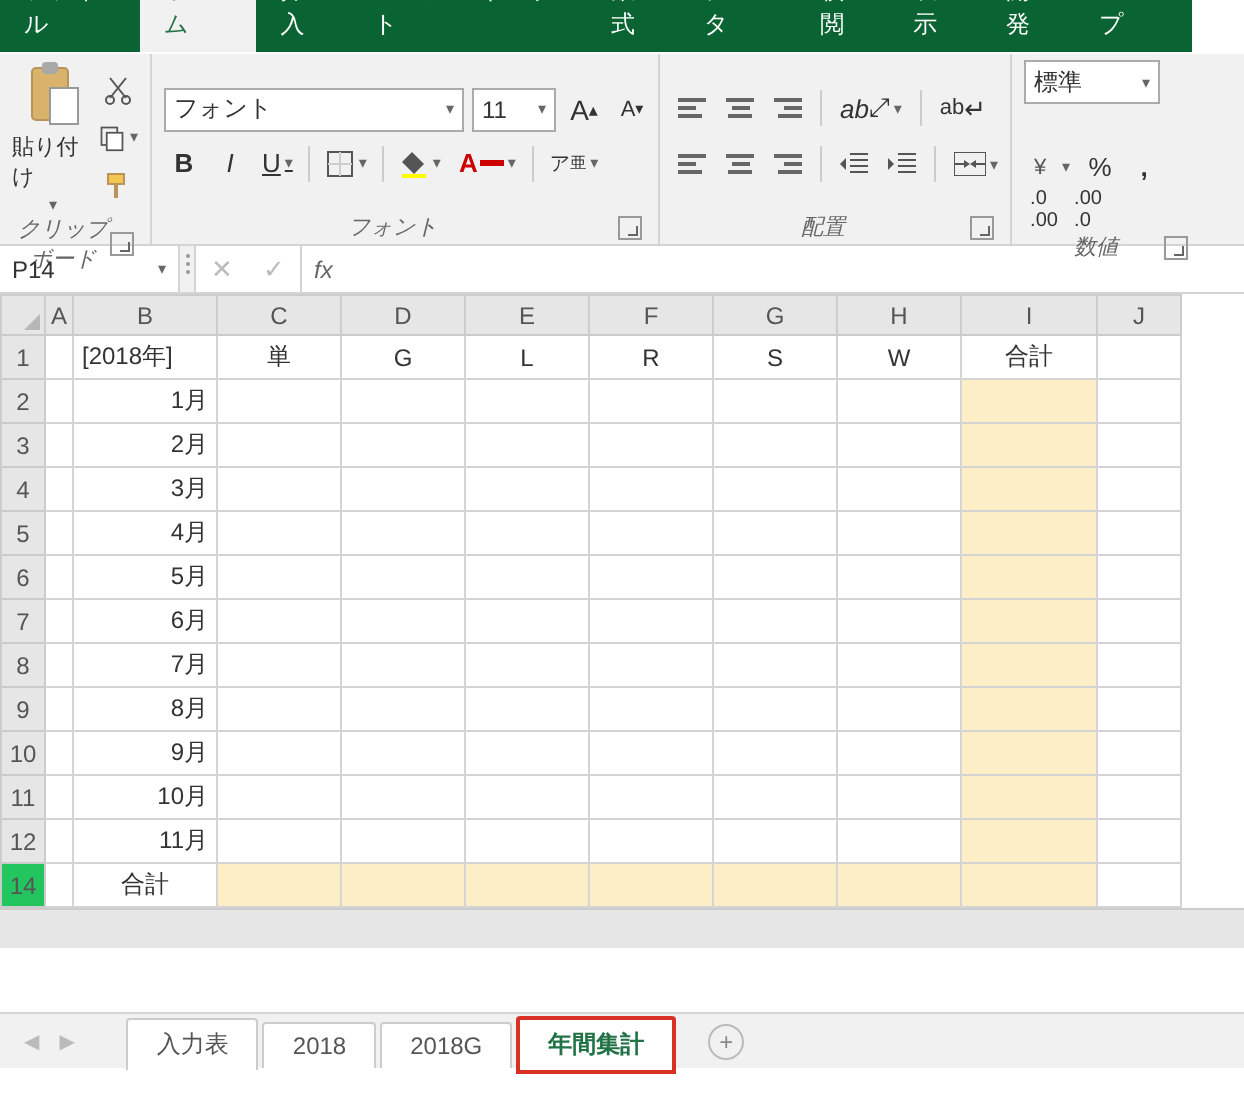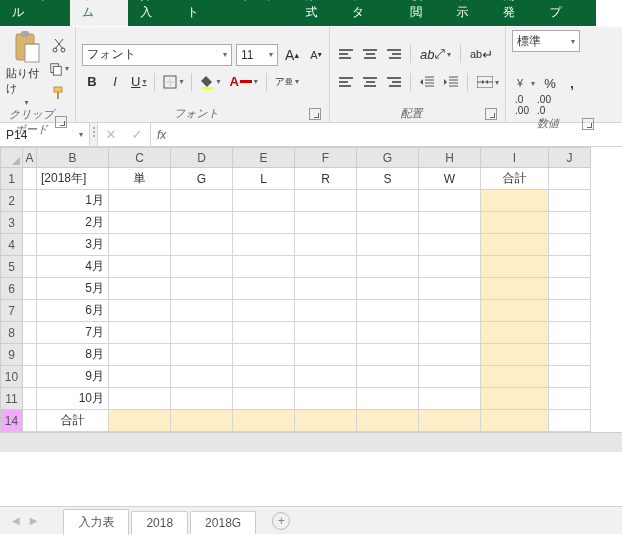--- a/index.html
+++ b/index.html
@@ -60,21 +60,21 @@
 table.sheet { border-collapse: collapse; table-layout: fixed; }
 .sel-all { width: 22px; height: 20px; background: #e6e6e6; border: 1px solid #ccc; position: relative; }
 .sel-all::after { content: ""; position: absolute; right: 2px; bottom: 2px; border-style: solid; border-width: 0 0 8px 8px; border-color: transparent transparent #b7b7b7 transparent; }
 th.colh { background: #e6e6e6; border: 1px solid #ccc; height: 20px; font-weight: normal; font-size: 12px; color: #555; }
 th.rowh { background: #e6e6e6; border: 1px solid #ccc; width: 22px; font-weight: normal; font-size: 12px; color: #555; text-align: center; }
 td.cell { border: 1px solid #d4d4d4; height: 22px; font-size: 12px; padding: 0 4px; background: #fff; }
 td.ra { text-align: right; }
 td.ca { text-align: center; }
 td.hl { background: #fdeec8; }
 .colA { width: 14px; } .colB { width: 72px; } .colStd { width: 62px; } .colI { width: 68px; } .colJ { width: 42px; }
-.active-row th.rowh { background: #f0abfc; }
+.active-row th.rowh { background: #22c55e; }
 
 
 .below-grid { height: 20px; background: #e6e6e6; border-top: 1px solid #ccc; }
 
 
 .sheet-tabs { height: 28px; background: #f1f1f1; border-top: 1px solid #d4d4d4; display: flex; align-items: center; padding: 0 8px; gap: 2px; }
 .nav-tri { color: #bbb; font-size: 10px; padding: 0 4px; cursor: pointer; }
 .stab { padding: 4px 14px; border: 1px solid #ccc; border-bottom: none; background: #fff; font-size: 12px; cursor: pointer; border-top-left-radius: 2px; border-top-right-radius: 2px; margin-top: 3px; color: #555; }
 .stab.active { border: 2px solid #d93025; color: #217346; font-weight: bold; background: #fff; }
 .new-sheet { margin-left: 14px; width: 18px; height: 18px; border: 1px solid #bbb; border-radius: 50%; display: flex; align-items: center; justify-content: center; color: #888; cursor: pointer; font-size: 12px; }
@@ -493,20 +493,33 @@
           <td class="cell ra">10月</td>
           <td class="cell"></td>
           <td class="cell"></td>
           <td class="cell"></td>
           <td class="cell"></td>
           <td class="cell"></td>
           <td class="cell"></td>
           <td class="cell hl"></td>
           <td class="cell"></td>
         </tr>
+  <tr>
+          <th class="rowh">12</th>
+          <td class="cell"></td>
+          <td class="cell ra">11月</td>
+          <td class="cell"></td>
+          <td class="cell"></td>
+          <td class="cell"></td>
+          <td class="cell"></td>
+          <td class="cell"></td>
+          <td class="cell"></td>
+          <td class="cell hl"></td>
+          <td class="cell"></td>
+        </tr>
   <tr class="active-row">
           <th class="rowh">14</th>
           <td class="cell"></td>
           <td class="cell ca">合計</td>
           <td class="cell hl"></td>
           <td class="cell hl"></td>
           <td class="cell hl"></td>
           <td class="cell hl"></td>
           <td class="cell hl"></td>
           <td class="cell hl"></td>
@@ -518,14 +531,15 @@
 <div class="below-grid"></div>
 </div>
 
 <div class="sheet-tabs">
   <span class="nav-tri">◀</span>
   <span class="nav-tri">▶</span>
   <span style="width:18px;"></span>
   <div class="stab">入力表</div>
   <div class="stab">2018</div>
   <div class="stab">2018G</div>
+  <div class="stab active">年間集計</div>
   <div class="new-sheet">+</div>
 </div>
 
 </body></html>

